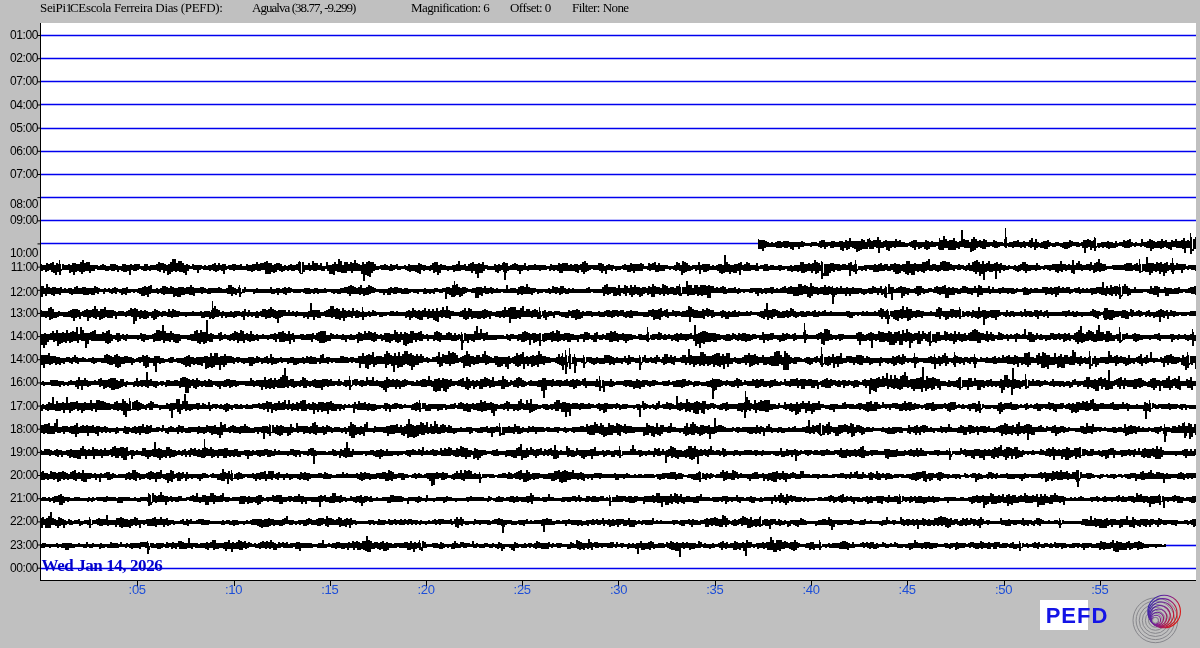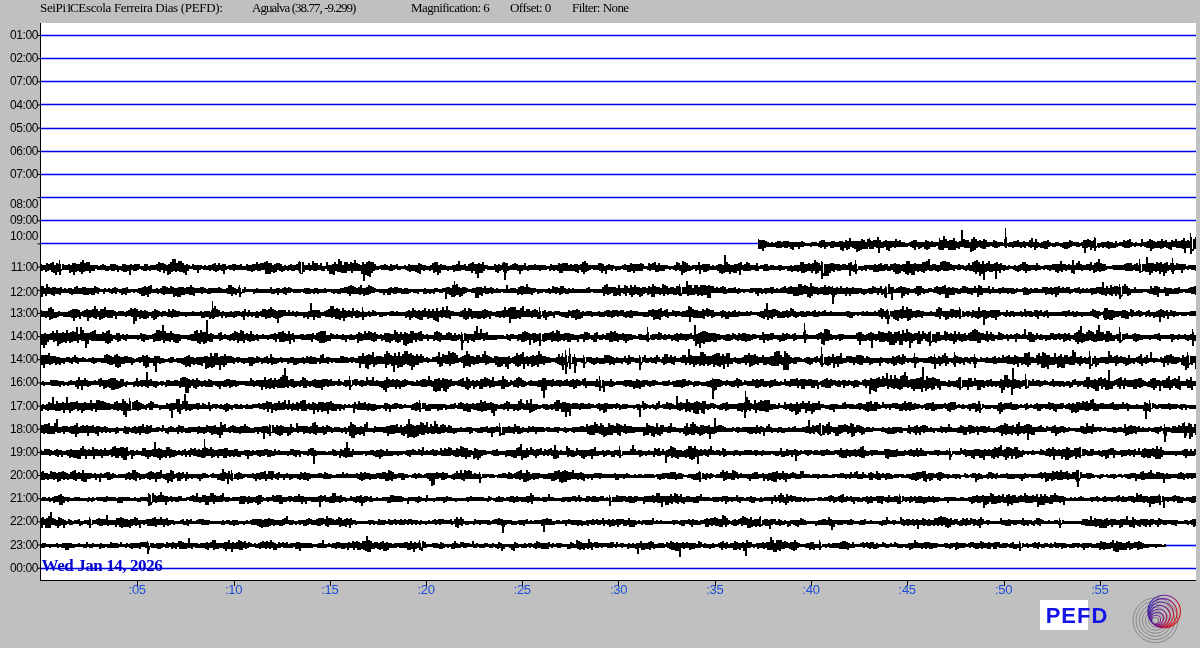--- a/index.html
+++ b/index.html
@@ -119,21 +119,21 @@
 <div class="hdr" style="left:572px">Filter: None</div>
 <div class="hl" style="top:28.0px">01:00</div>
 <div class="hl" style="top:51.2px">02:00</div>
 <div class="hl" style="top:74.3px">07:00</div>
 <div class="hl" style="top:97.5px">04:00</div>
 <div class="hl" style="top:120.6px">05:00</div>
 <div class="hl" style="top:143.8px">06:00</div>
 <div class="hl" style="top:167.0px">07:00</div>
 <div class="hl" style="top:197px">08:00</div>
 <div class="hl" style="top:213.3px">09:00</div>
-<div class="hl" style="top:229px">10:00</div>
+<div class="hl" style="top:246px">10:00</div>
 <div class="hl" style="top:259.6px">11:00</div>
 <div class="hl" style="top:285px">12:00</div>
 <div class="hl" style="top:305.9px">13:00</div>
 <div class="hl" style="top:329.1px">14:00</div>
 <div class="hl" style="top:352.2px">14:00</div>
 <div class="hl" style="top:375.4px">16:00</div>
 <div class="hl" style="top:398.6px">17:00</div>
 <div class="hl" style="top:421.7px">18:00</div>
 <div class="hl" style="top:444.9px">19:00</div>
 <div class="hl" style="top:468.0px">20:00</div>

